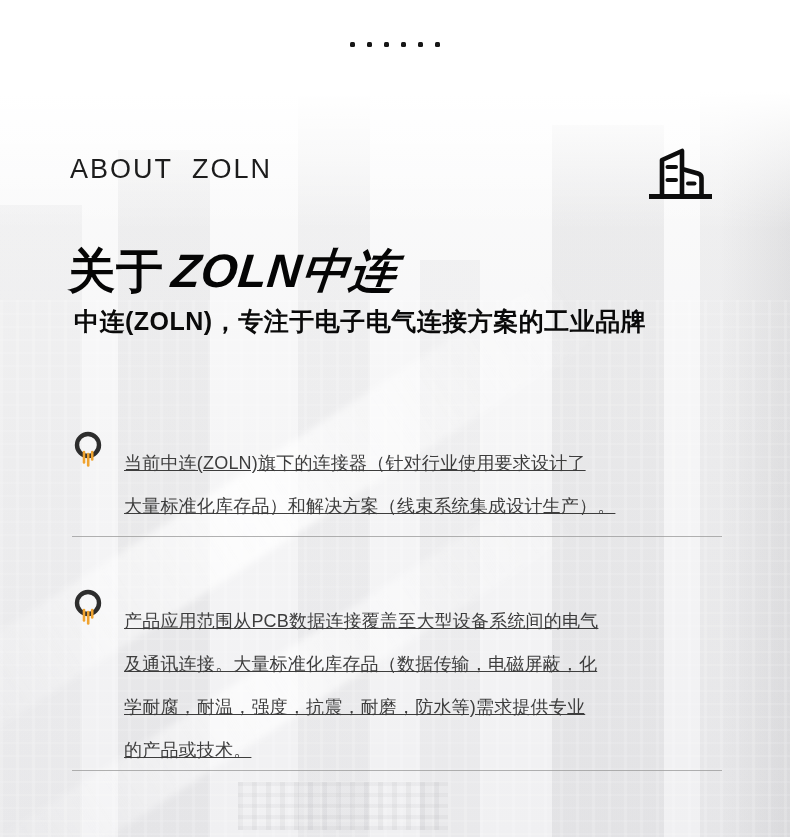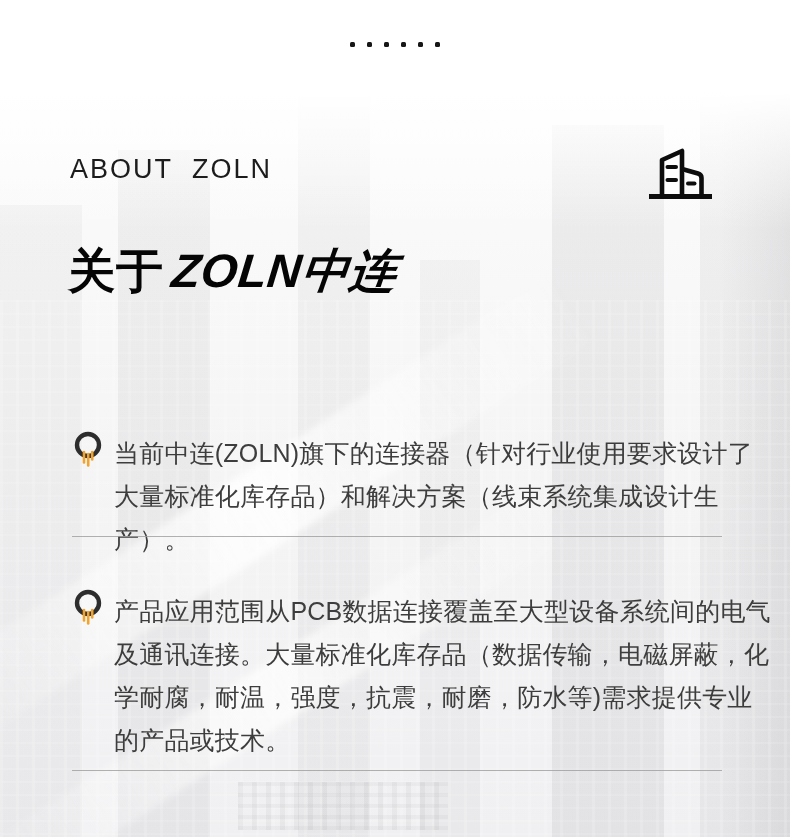--- a/index.html
+++ b/index.html
@@ -62,23 +62,23 @@
   .building{position:absolute;left:646px;top:139px;}
   .title{position:absolute;left:68px;top:240px;white-space:nowrap;
     font-size:47px;font-weight:900;color:#050505;letter-spacing:1px;}
   .title .brand{display:inline-block;font-style:italic;transform:skewX(-6deg);letter-spacing:0.5px;margin-left:8px;}
   .subtitle{position:absolute;left:74px;top:305px;
     font-size:25px;font-weight:700;color:#0a0a0a;letter-spacing:0.5px;white-space:nowrap;}
   
   .bullet{position:absolute;left:70px;width:712px;}
   .bullet .bicon{position:absolute;left:2px;top:4px;}
   .bullet p{
-    margin:6px;padding-left:38px;
-    font-size:25px;line-height:43px;color:#3d3d3d;
-    white-space:pre-line;letter-spacing:0.2px;
+    margin:16px;padding-left:38px;
+    font-size:18px;line-height:43px;color:#3d3d3d;
+    white-space:pre-line;letter-spacing:0.2px;text-decoration:underline;
   }
   .b1{top:426px;}
   .b2{top:584px;}
   .divider{position:absolute;left:72px;width:650px;height:1px;background:#9d9d9d;opacity:.8;}
   .d1{top:536px;}
   .d2{top:770px;}
 </style>
 </head>
 <body>
 
@@ -107,20 +107,21 @@
       <path d="M36 30 L52 34.5 Q55.5 35.5 55.5 39 L55.5 57" fill="#ffffff" stroke="#0d0d0d" stroke-width="4.6" stroke-linejoin="round"></path>
       <line x1="3" y1="57.5" x2="66" y2="57.5" stroke="#0d0d0d" stroke-width="5.2"></line>
       <line x1="21.5" y1="28" x2="30" y2="28" stroke="#0d0d0d" stroke-width="4" stroke-linecap="round"></line>
       <line x1="21.5" y1="41" x2="30" y2="41" stroke="#0d0d0d" stroke-width="4" stroke-linecap="round"></line>
       <line x1="42" y1="44.5" x2="48.5" y2="44.5" stroke="#0d0d0d" stroke-width="4" stroke-linecap="round"></line>
     </svg>
   </span>
 
   <h1 class="title" style="margin:0;"><span>关于</span><span class="brand">ZOLN中连</span></h1>
 
+  <div class="subtitle">中连(ZOLN)，专注于电子电气连接方案的工业品牌</div>
 
   <div class="bullet b1">
     <span class="bicon">
       <svg width="32" height="40" viewBox="0 0 32 40" fill="none">
         <circle cx="16" cy="15" r="11" stroke="#2d2d2d" stroke-width="4.4"></circle>
         <path d="M12 22 V32.5" stroke="var(--accent,#F0A32F)" stroke-width="2.6" stroke-linecap="round"></path>
         <path d="M16.2 24 V35.5" stroke="var(--accent,#F0A32F)" stroke-width="2.6" stroke-linecap="round"></path>
         <path d="M20.2 22 V29.5" stroke="var(--accent,#F0A32F)" stroke-width="2.6" stroke-linecap="round"></path>
       </svg>
     </span>

